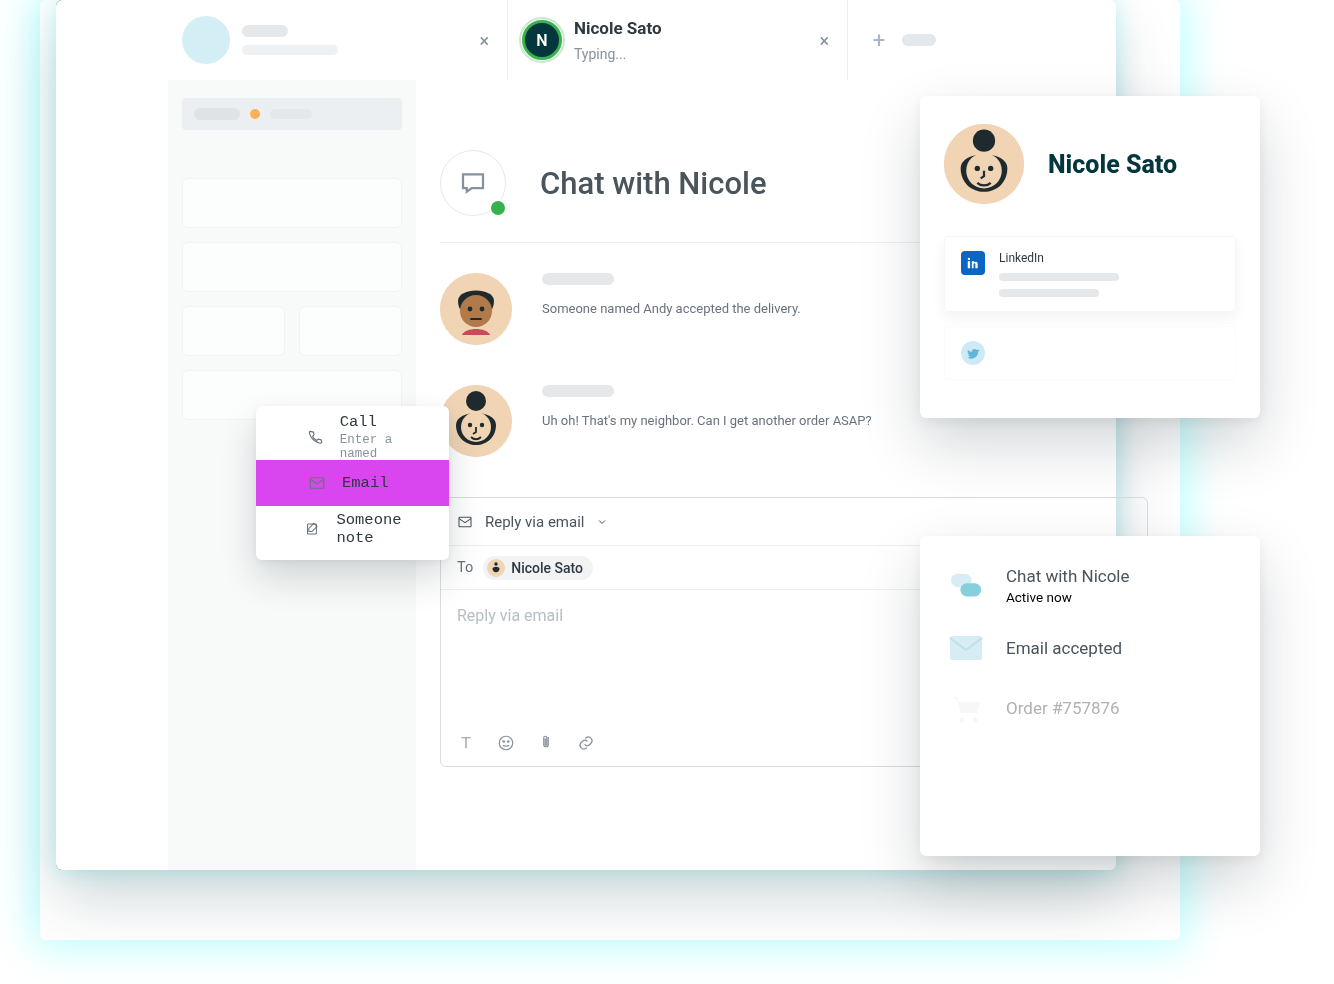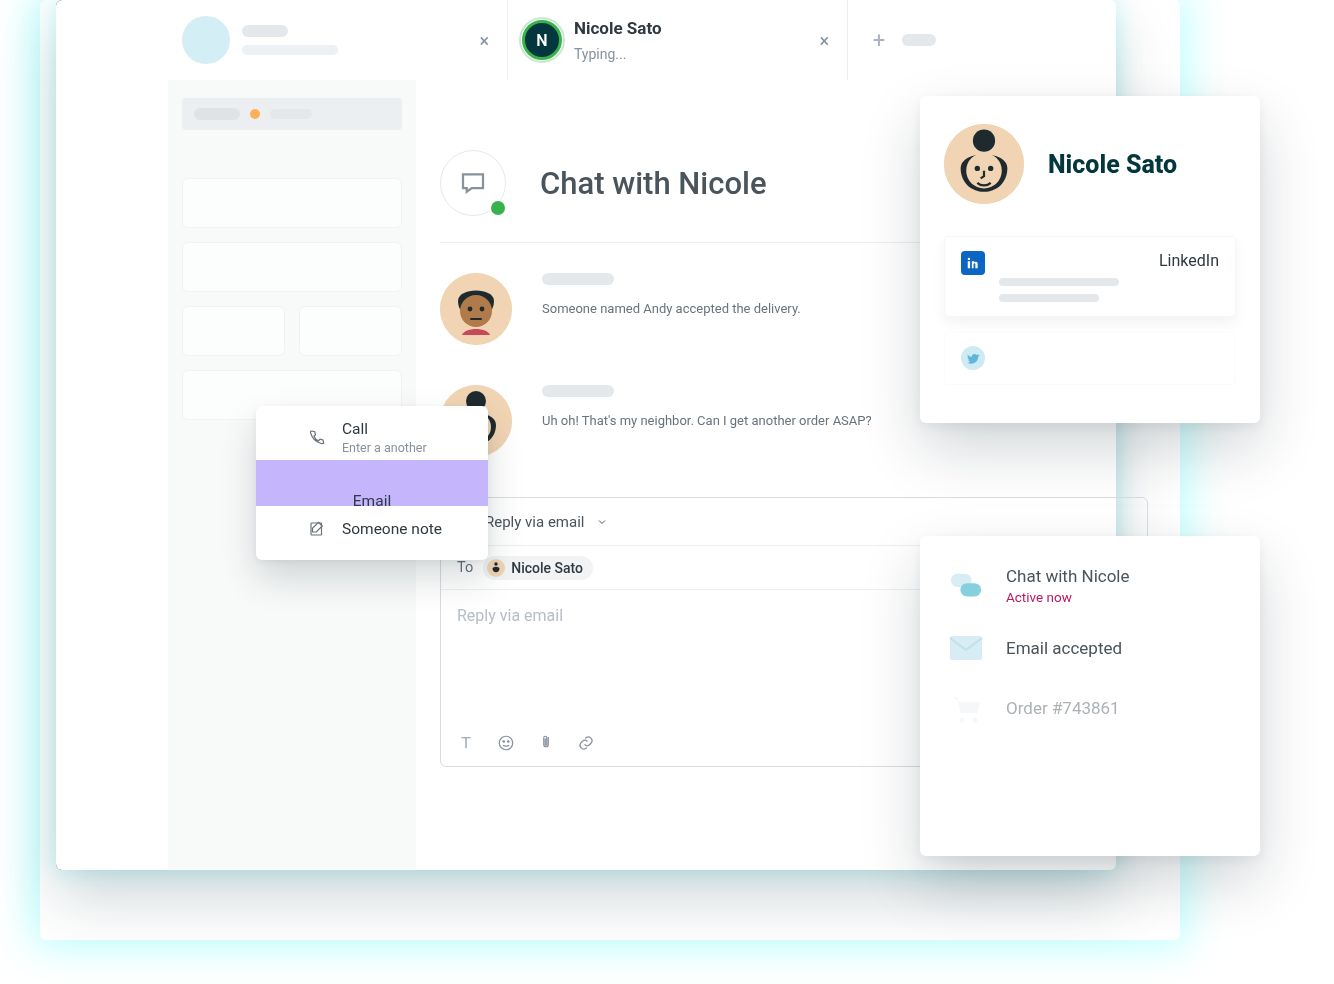--- a/index.html
+++ b/index.html
@@ -39,42 +39,42 @@
 .msg-text{font-size:13px;color:#68737d;line-height:1.55;max-width:420px;}
 .compose{border:1px solid #d8dcde;border-radius:6px;margin-top:10px;}
 .c-head{height:48px;display:flex;align-items:center;padding:0 16px;gap:12px;border-bottom:1px solid #eceff1;color:#49545c;font-size:15px;}
 .c-to{height:44px;display:flex;align-items:center;padding:0 16px;border-bottom:1px solid #eceff1;font-size:14.5px;color:#68737d;}
 .chip{display:inline-flex;align-items:center;gap:6px;background:#f1f3f5;border-radius:14px;padding:3px 10px 3px 4px;margin-left:10px;color:#2f3941;font-weight:500;font-size:14px;}
 .chip-av{width:18px;height:18px;border-radius:50%;background:#f0d4b4;display:flex;align-items:center;justify-content:center;}
 .cc{margin-left:auto;color:#1f73b7;font-weight:500;cursor:pointer;}
 .c-body{height:130px;padding:16px;color:#b5bec6;font-size:16px;}
 .c-tools{height:46px;display:flex;align-items:center;gap:22px;padding:0 16px;color:#87929d;}
 .c-tools svg{width:18px;height:18px;}
-.channel-menu{position:absolute;left:256px;top:406px;width:232px;background:#fff;border-radius:6px;box-shadow:0 18px 36px rgba(0,30,40,0.16),0 2px 6px rgba(0,0,0,0.06);padding:8px 0;z-index:40;}
+.channel-menu{position:absolute;left:256px;top:406px;width:193px;background:#fff;border-radius:6px;box-shadow:0 18px 36px rgba(0,30,40,0.16),0 2px 6px rgba(0,0,0,0.06);padding:8px 0;z-index:40;font-family:Liberation Mono, monospace;}
 .cm-item{height:46px;display:flex;align-items:center;gap:16px;padding:0 18px;color:#2f3941;font-size:15.5px;cursor:pointer;}
-.cm-item.sel{background:#c4b5fd;flex-direction:column;}
+.cm-item.sel{background:#d946ef;}
 .cm-item .check{width:18px;color:#1f73b7;}
 .cm-sub{font-size:12.5px;color:#87929d;margin-top:2px;}
 .panel-profile{position:absolute;left:920px;top:96px;width:340px;background:#fff;border-radius:6px;box-shadow:0 26px 60px rgba(0,30,40,0.18),0 4px 12px rgba(0,0,0,0.06);padding:28px 24px 24px;z-index:50;}
 .pp-top{display:flex;align-items:center;gap:24px;margin-bottom:32px;}
 .pp-av{width:80px;height:80px;border-radius:50%;background:#f0d4b4;display:flex;align-items:center;justify-content:center;}
 .pp-name{font-size:25px;font-weight:800;color:#03363d;}
 .social{border:1px solid #f4f6f8;border-radius:4px;padding:14px 16px;display:flex;gap:14px;margin-bottom:14px;box-shadow:0 6px 14px rgba(0,0,0,0.05);}
 .social.faded{box-shadow:none;border-color:#fbfbfc;}
 .soc-ic{width:24px;height:24px;border-radius:4px;display:flex;align-items:center;justify-content:center;color:#fff;flex-shrink:0;}
 .li-bg{background:#0a66c2;}
 .tw-bg{background:#cfeaf4;color:#5fb6da;border-radius:50%;}
 .soc-col{display:flex;flex-direction:column;gap:8px;flex:1;}
-.soc-name{font-size:16px;color:#2f3941;text-align:right;}
+.soc-name{font-size:12px;color:#2f3941;}
 .panel-int{position:absolute;left:920px;top:536px;width:340px;height:320px;background:#fff;border-radius:6px;box-shadow:0 26px 60px rgba(0,30,40,0.18),0 4px 12px rgba(0,0,0,0.06);padding:30px 28px;z-index:50;}
 .int-title{font-size:24px;color:#49545c;text-align:center;margin-bottom:26px;font-weight:500;}
 .int-row{display:flex;align-items:center;gap:22px;margin-bottom:26px;}
 .int-ic{width:36px;height:34px;display:flex;align-items:center;justify-content:center;flex-shrink:0;}
 .int-txt{font-size:17px;color:#49545c;}
-.int-sub{font-size:13.5px;color:#be185d;margin-top:3px;}
+.int-sub{font-size:13.5px;color:#000000;margin-top:3px;}
 .int-row.faded{opacity:.45;}
 </style>
 </head>
 <body>
 
 <div class="glow"></div>
 
 <div class="leftbar">
   <div class="logo">
       <div class="logo-a"></div>
@@ -221,21 +221,21 @@
 </div>
 
 <div class="channel-menu">
   <div class="cm-item">
     <span class="check"></span>
     <svg width="18" height="18" viewBox="0 0 24 24" fill="none" stroke="#68737d" stroke-width="1.6">
         <path d="M5 4l4 1 1 4-2 2c1 3 3 5 6 6l2-2 4 1 1 4c-1 1-3 1-5 0-6-2-10-6-12-12-1-2-1-4 1-4z"></path>
       </svg>
     <div>
         <div>Call</div>
-        <div class="cm-sub">Enter a another</div>
+        <div class="cm-sub">Enter a named</div>
       </div>
   </div>
   <div class="cm-item sel">
     <span class="check"></span>
     <svg width="18" height="18" viewBox="0 0 24 24" fill="none" stroke="#68737d" stroke-width="1.6">
         <rect x="3" y="5" width="18" height="14" rx="1"></rect>
         <path d="M3 7l9 6 9-6"></path>
       </svg>
     <span>Email</span>
   </div>
@@ -311,15 +311,15 @@
     <div class="int-txt">Email accepted</div>
   </div>
   <div class="int-row faded">
     <div class="int-ic">
         <svg width="32" height="30" viewBox="0 0 32 30" fill="#e9eef1">
           <path d="M3 4h4l4 16h16l3-11H9"></path>
           <circle cx="12" cy="27" r="2.5"></circle>
           <circle cx="25" cy="27" r="2.5"></circle>
         </svg>
       </div>
-    <div class="int-txt">Order #743861</div>
+    <div class="int-txt">Order #757876</div>
   </div>
 </div>
 
 </body></html>

